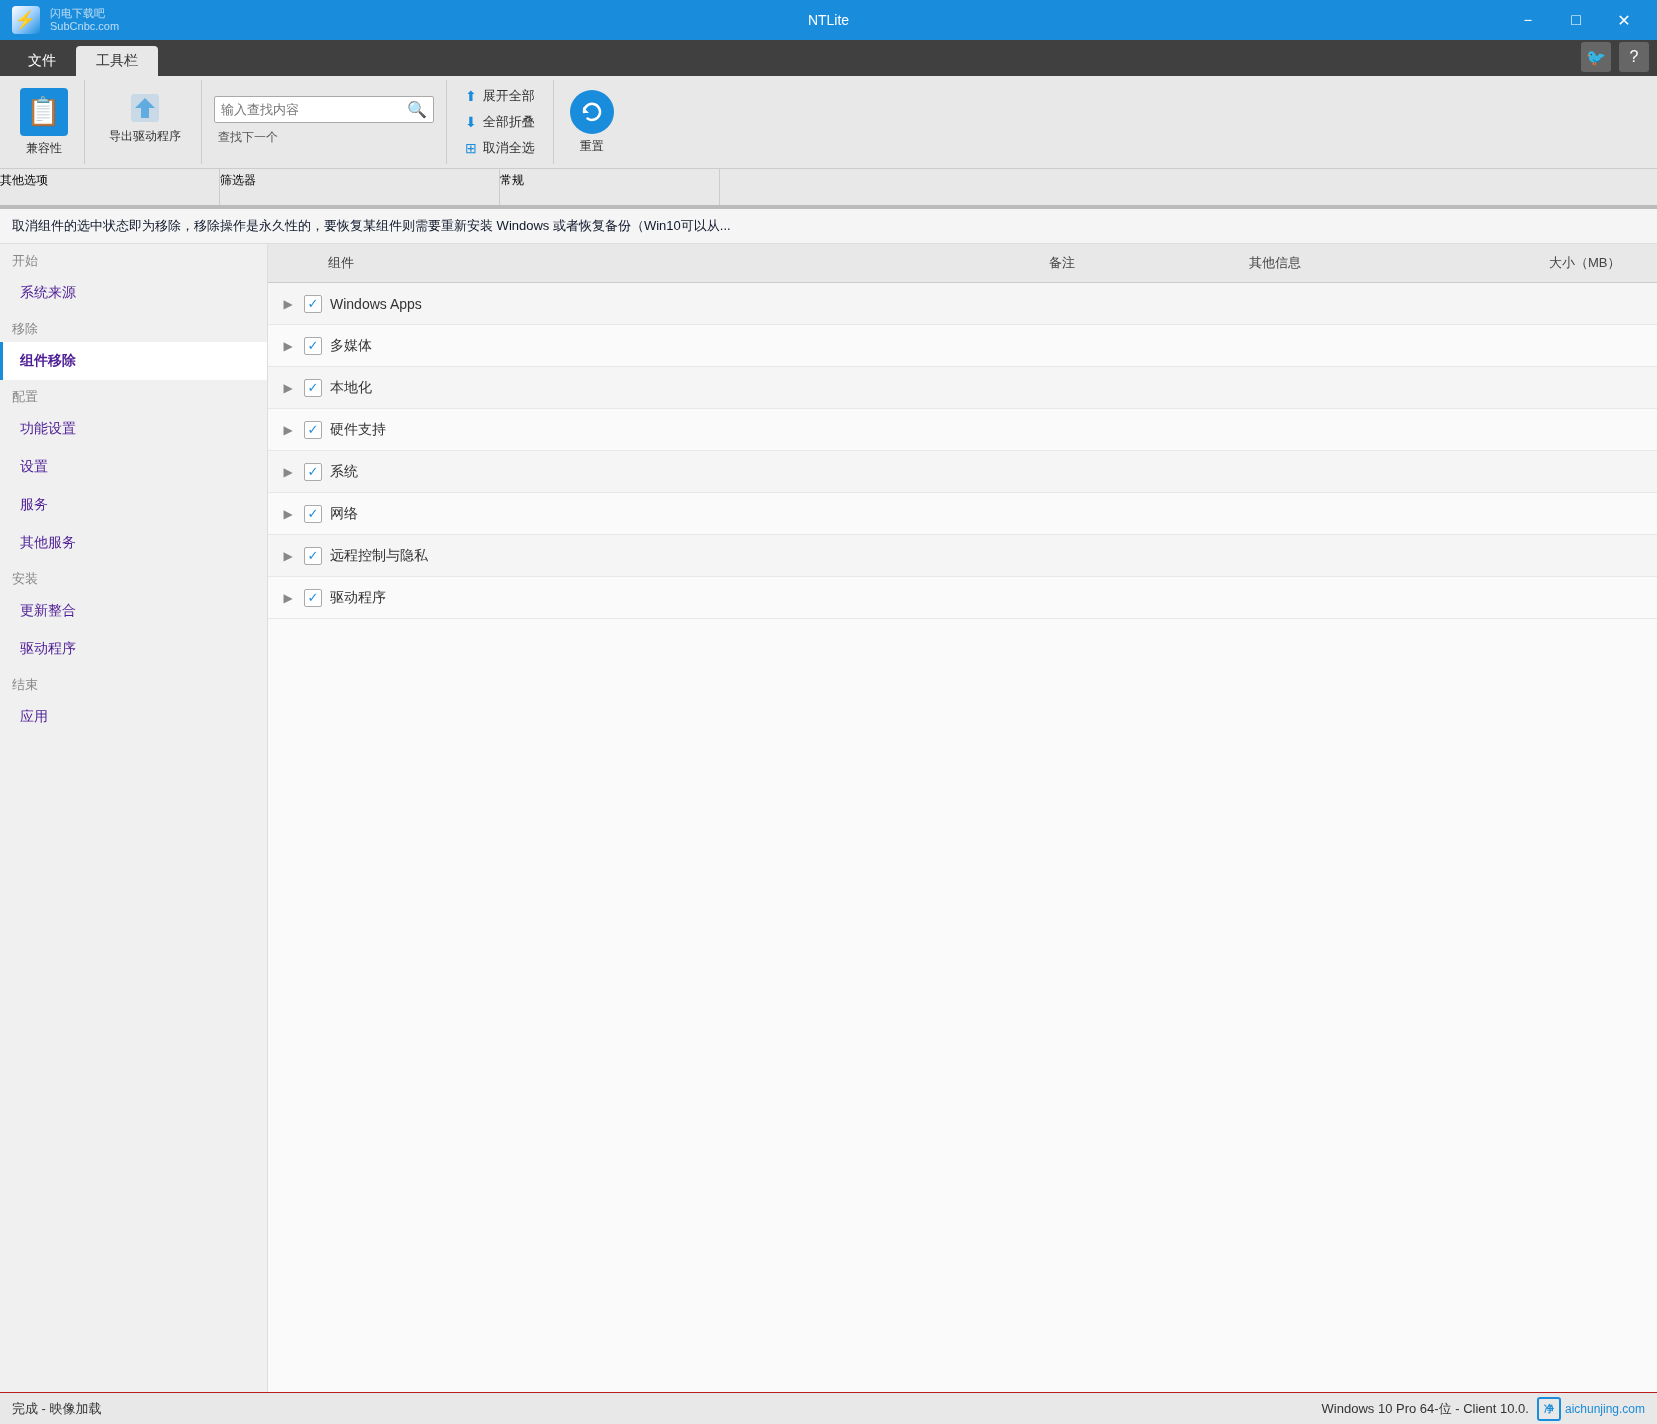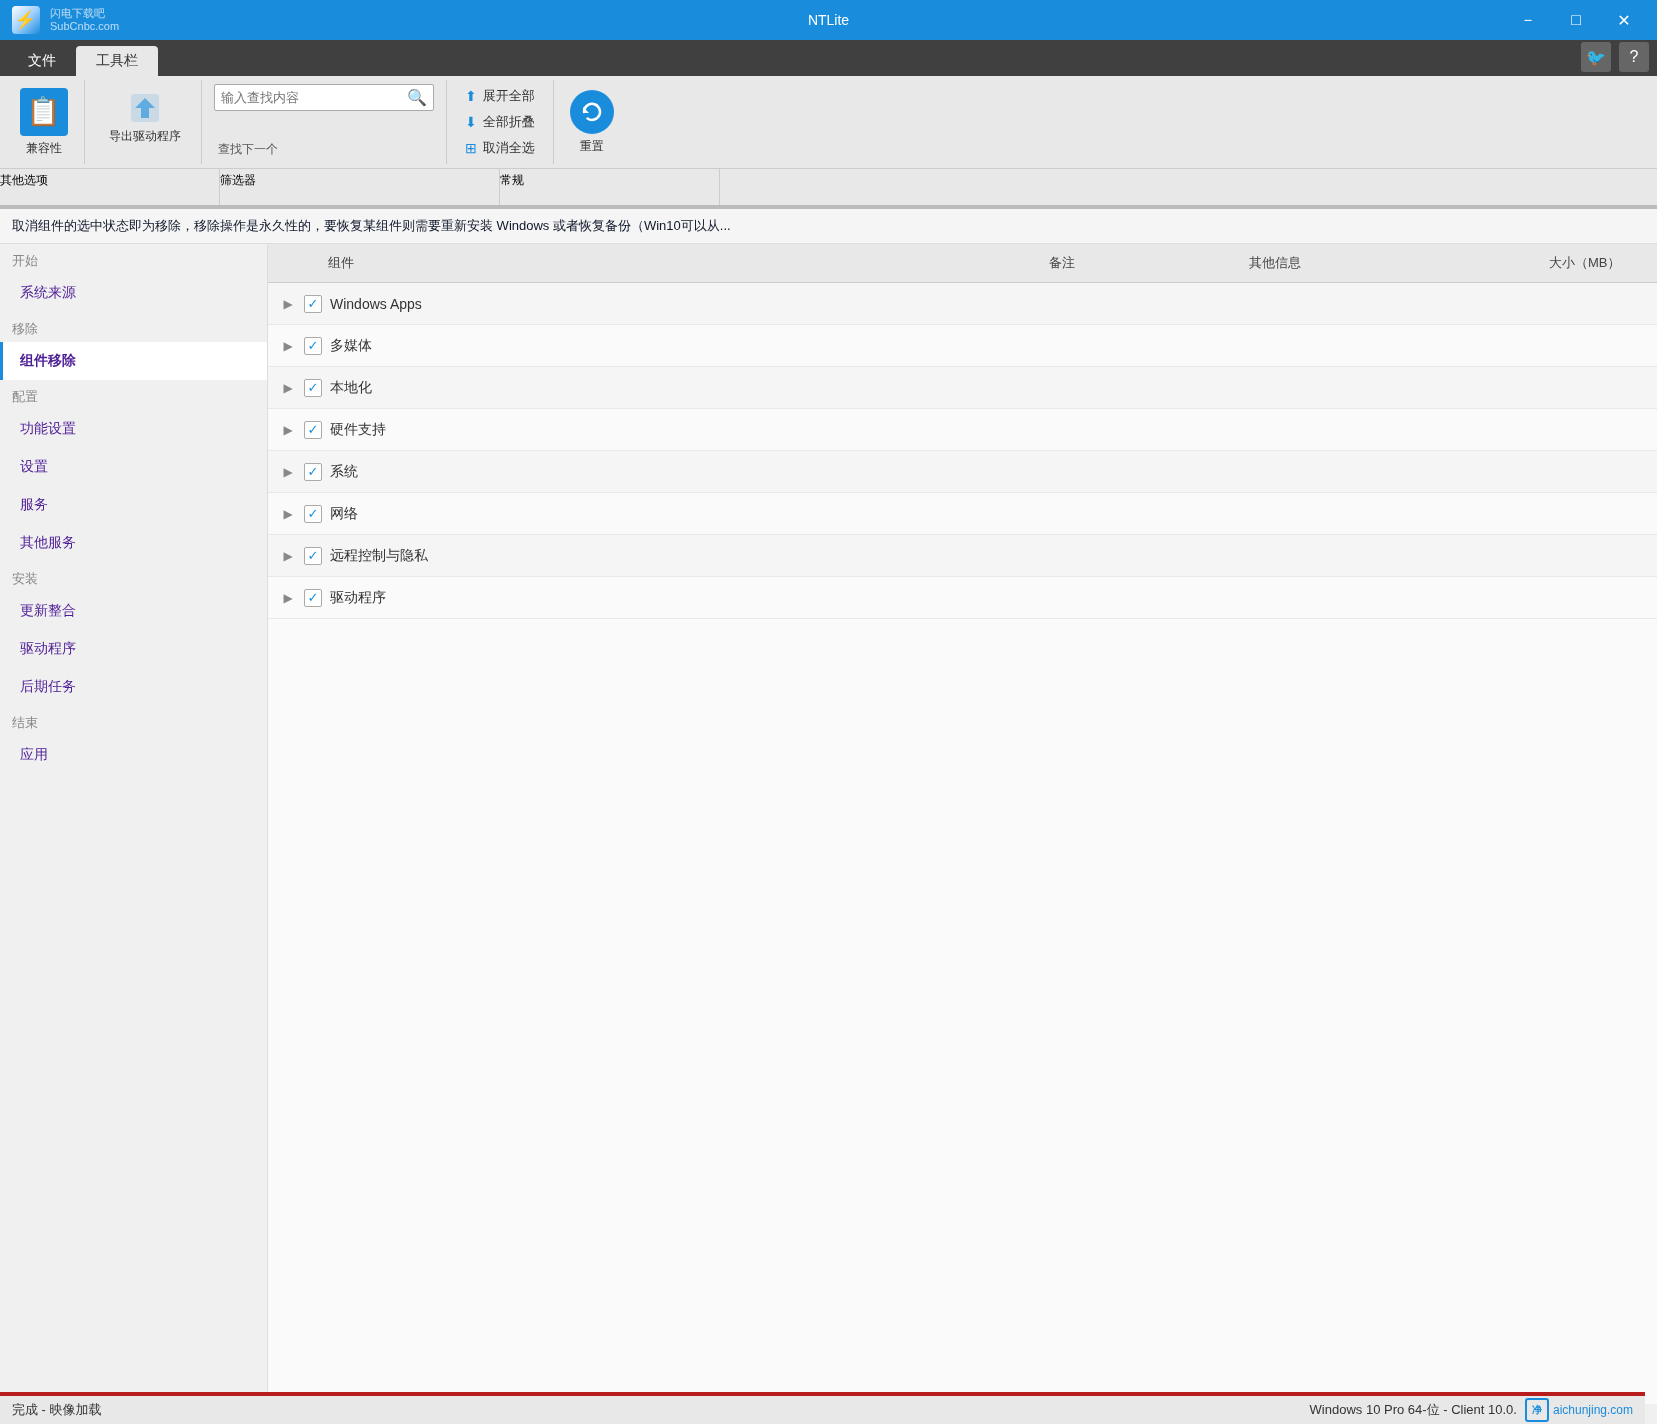--- a/index.html
+++ b/index.html
@@ -94,21 +94,21 @@
     }
     .toolbar-icon-large {
       width: 40px; height: 40px;
       display: flex; align-items: center; justify-content: center;
       font-size: 28px;
     }
     .toolbar-btn-label { font-size: 12px; color: #333; }
 
     .toolbar-middle {
       display: flex; flex-direction: column; gap: 4px; padding: 4px 12px;
-      border-right: 1px solid #ccc; justify-content: space-between;
+      border-right: 1px solid #ccc; justify-content: center;
     }
     .search-box {
       display: flex; align-items: center;
       background: white; border: 1px solid #aaa; border-radius: 2px;
       padding: 3px 6px; width: 220px;
     }
     .search-input {
       border: none; outline: none; font-size: 13px; flex: 1;
       font-family: inherit; color: #999;
     }
@@ -237,28 +237,28 @@
       width: 18px; height: 18px;
       border: 1px solid #aaa; background: white;
       display: flex; align-items: center; justify-content: center;
       border-radius: 2px; flex-shrink: 0;
     }
     .checkbox-check { color: #1a8cdc; font-size: 13px; }
 
     
     .status-bar {
       background: #e8e8e8;
-      border-top: 4px solid #b91c1c;
+      border-top: 1px solid #b91c1c;
       height: 32px;
       display: flex;
       align-items: center;
       justify-content: space-between;
       padding: 0 12px;
       font-size: 13px; color: #333;
-      position: fixed; bottom: 0; left: 0; right: 12px;
+      position: fixed; bottom: 0; left: 0; right: 0;
     }
     .status-right {
       display: flex; align-items: center; gap: 8px;
     }
     .aichunjing-logo {
       display: flex; align-items: center; gap: 4px;
       font-size: 12px; color: #1a8cdc;
     }
     .aichunjing-box {
       width: 24px; height: 24px; border: 2px solid #1a8cdc;
@@ -369,21 +369,20 @@
     <div class="sidebar-category">移除</div>
     <div class="sidebar-item active">组件移除</div>
     <div class="sidebar-category">配置</div>
     <div class="sidebar-item">功能设置</div>
     <div class="sidebar-item">设置</div>
     <div class="sidebar-item">服务</div>
     <div class="sidebar-item">其他服务</div>
     <div class="sidebar-category">安装</div>
     <div class="sidebar-item">更新整合</div>
     <div class="sidebar-item">驱动程序</div>
-    <div class="sidebar-item">后期任务</div>
     <div class="sidebar-category">结束</div>
     <div class="sidebar-item">应用</div>
   </div>
 
   <div class="content-area">
 
     <div class="table-header">
       <div class="table-header-cell">组件</div>
       <div class="table-header-cell">备注</div>
       <div class="table-header-cell">其他信息</div>

